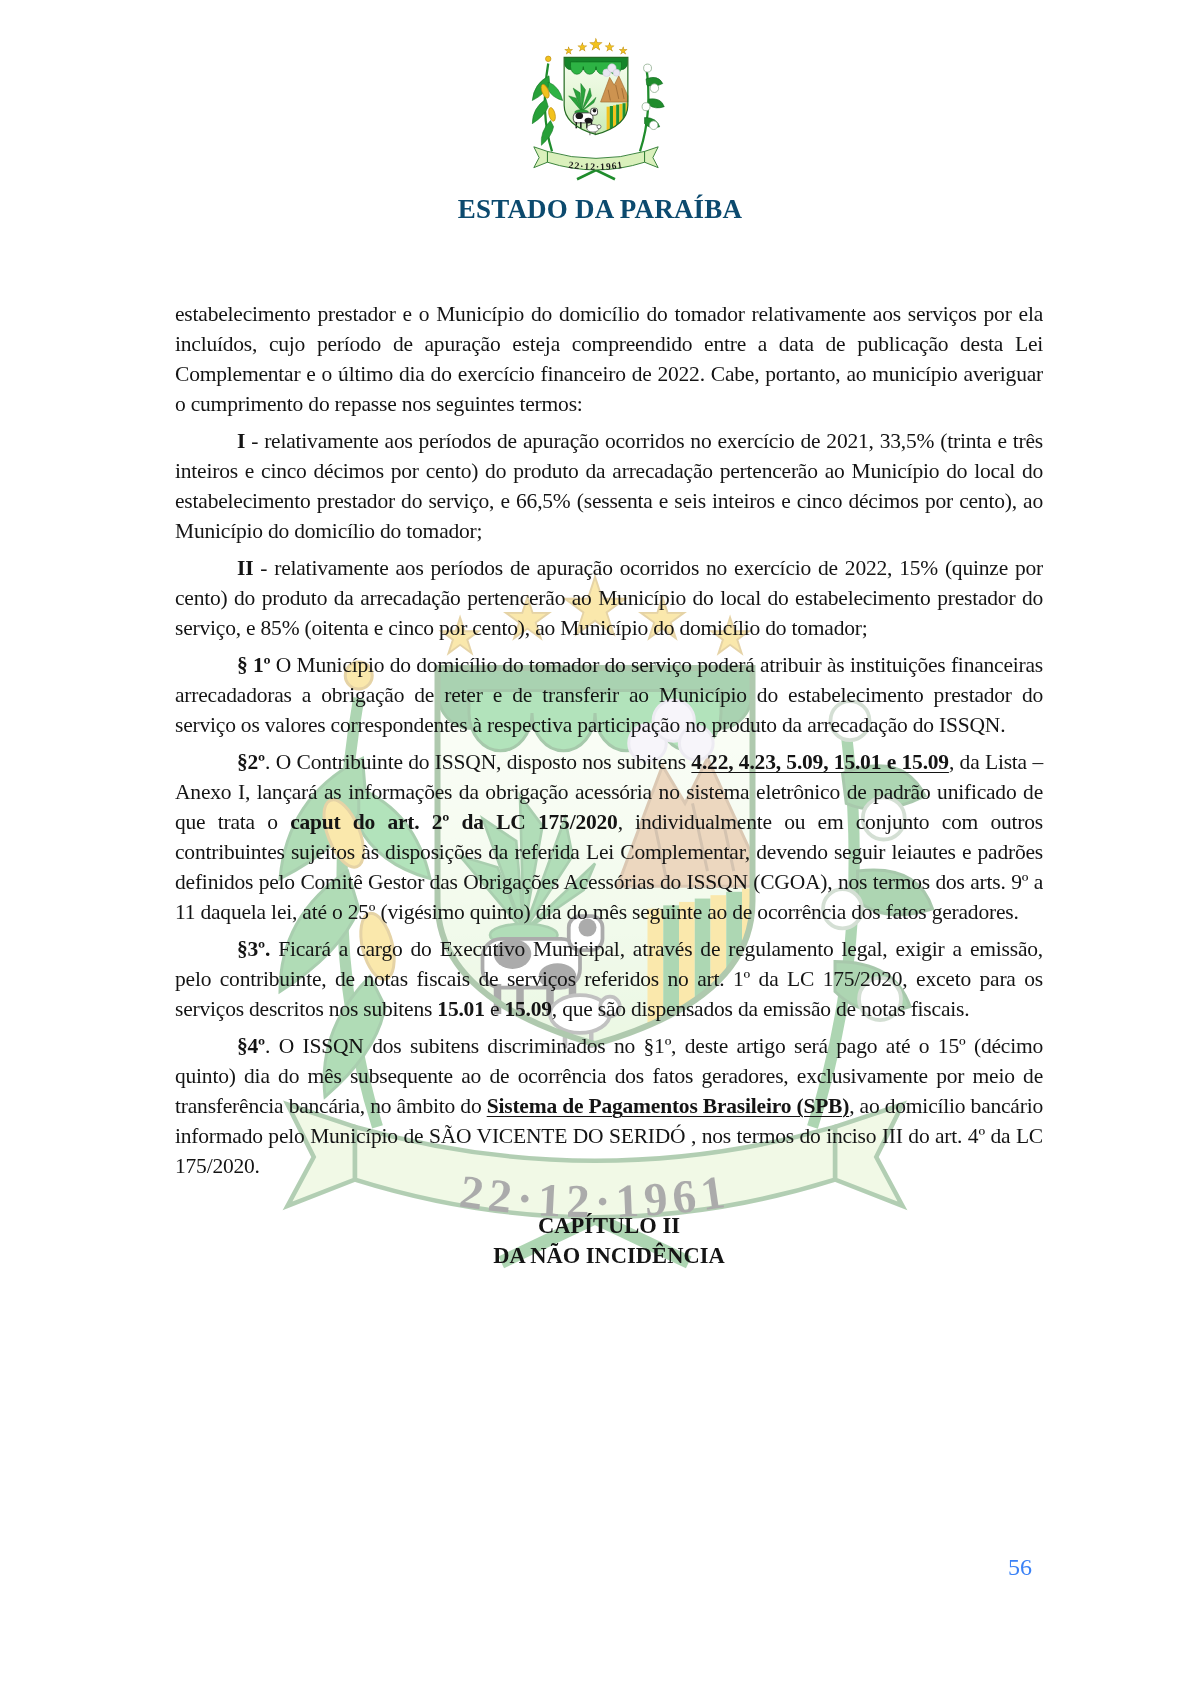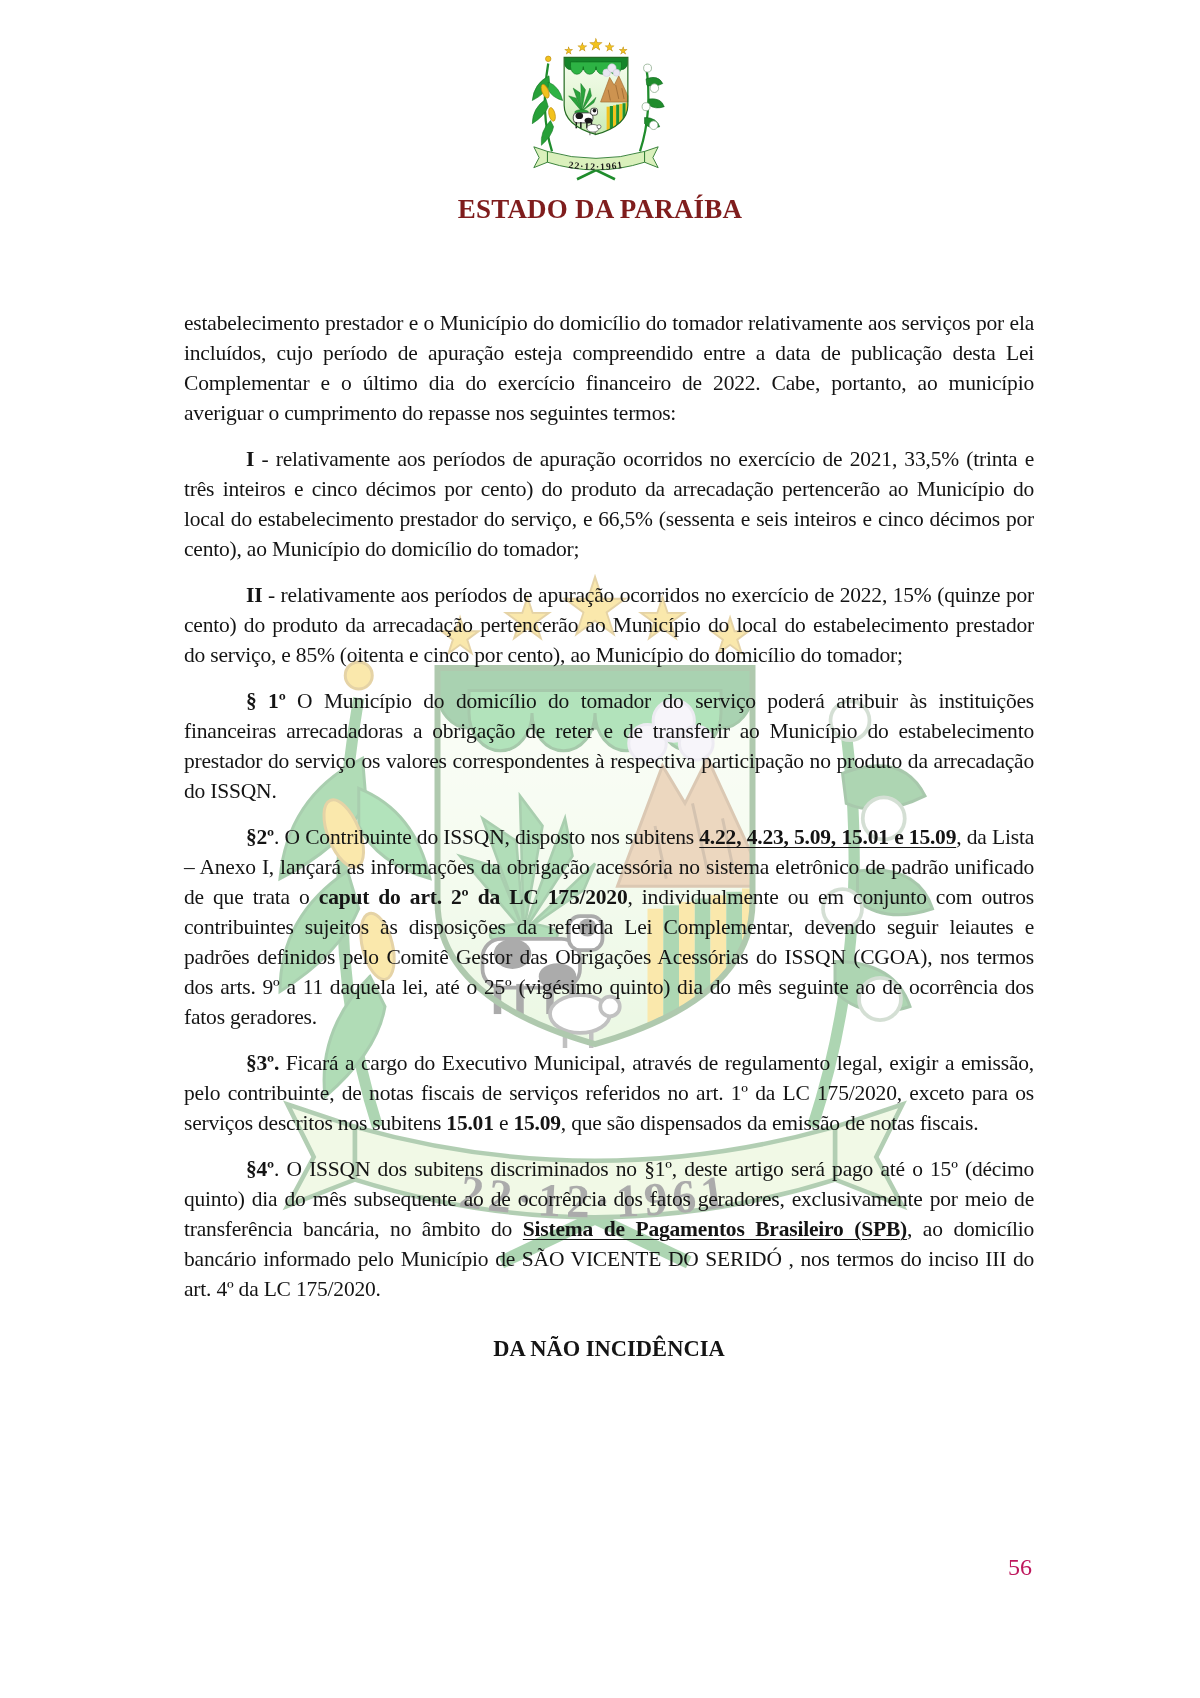--- a/index.html
+++ b/index.html
@@ -6,46 +6,46 @@
   body{
     width:1200px;height:1698px;position:relative;overflow:hidden;
     background:#ffffff;color:#141414;
     font-family:"Liberation Serif","DejaVu Serif",serif;
   }
   
   .crest-header{position:absolute;left:505px;top:28px;width:182px;height:162px;}
   .crest-header svg{width:100%;height:100%;}
   .header-text{
     position:absolute;left:0;top:194px;width:1200px;text-align:center;
-    font-weight:bold;font-size:27px;line-height:31px;letter-spacing:.2px;color:#7f1d1d;
+    font-weight:bold;font-size:27px;line-height:31px;letter-spacing:.2px;color:#0c4a6e;
   }
   
   .watermark{
     position:absolute;left:145px;top:525px;width:900px;height:790px;
     opacity:.36;filter:blur(.7px);pointer-events:none;
   }
   .watermark svg{width:100%;height:100%;}
   
   .doc-body{
     position:absolute;left:168px;top:292px;width:882px;
     font-size:21.5px;line-height:30px;letter-spacing:-0.2px;
     text-align:justify;hyphens:none;-webkit-hyphens:none;
   }
-  .para{margin:16px;}
+  .para{margin:7px;}
   .para.indent{text-indent:62px;}
   .b{font-weight:bold;}
   .u{text-decoration:underline;text-underline-offset:3px;text-decoration-thickness:1.3px;font-weight:bold;}
   .chapter{
     margin-top:30px;text-align:center;font-weight:bold;
     font-size:22.5px;line-height:30px;letter-spacing:0;text-indent:0;
   }
   
   .page-number{
     position:absolute;left:952px;top:1554px;width:80px;text-align:right;
-    font-size:24px;color:#be185d;
+    font-size:24px;color:#3b82f6;
   }
   .star-txt{font-family:"DejaVu Sans",sans-serif;}
   .banner-date{font-family:"Liberation Serif",serif;font-weight:bold;letter-spacing:1.5px;}
 </style>
 </head>
 <body>
 
 <svg width="0" height="0" style="position:absolute" aria-hidden="true">
   <defs>
     <linearGradient id="fieldGrad" x1="0" y1="0" x2="0" y2="1">
@@ -170,17 +170,18 @@
   <div id="paragraphs">
       <p class="para"><span>estabelecimento prestador e o Município do domicílio do tomador relativamente aos serviços por ela incluídos, cujo período de apuração esteja compreendido entre a data de publicação desta Lei Complementar e o último dia do exercício financeiro de 2022. Cabe, portanto, ao município averiguar o cumprimento do repasse nos seguintes termos:</span></p>
       <p class="para indent"><span class="b">I</span><span> - relativamente aos períodos de apuração ocorridos no exercício de 2021, 33,5% (trinta e três inteiros e cinco décimos por cento) do produto da arrecadação pertencerão ao Município do local do estabelecimento prestador do serviço, e 66,5% (sessenta e seis inteiros e cinco décimos por cento), ao Município do domicílio do tomador;</span></p>
       <p class="para indent"><span class="b">II</span><span> - relativamente aos períodos de apuração ocorridos no exercício de 2022, 15% (quinze por cento) do produto da arrecadação pertencerão ao Município do local do estabelecimento prestador do serviço, e 85% (oitenta e cinco por cento), ao Município do domicílio do tomador;</span></p>
       <p class="para indent"><span class="b">§ 1º</span><span> O Município do domicílio do tomador do serviço poderá atribuir às instituições financeiras arrecadadoras a obrigação de reter e de transferir ao Município do estabelecimento prestador do serviço os valores correspondentes à respectiva participação no produto da arrecadação do ISSQN.</span></p>
       <p class="para indent"><span class="b">§2º</span><span>. O Contribuinte do ISSQN, disposto nos subitens </span><span class="u">4.22, 4.23, 5.09, 15.01 e 15.09</span><span>, da Lista – Anexo I, lançará as informações da obrigação acessória no sistema eletrônico de padrão unificado de que trata o </span><span class="b">caput do art. 2º da LC 175/2020</span><span>, individualmente ou em conjunto com outros contribuintes sujeitos às disposições da referida Lei Complementar, devendo seguir leiautes e padrões definidos pelo Comitê Gestor das Obrigações Acessórias do ISSQN (CGOA), nos termos dos arts. 9º a 11 daquela lei, até o 25º (vigésimo quinto) dia do mês seguinte ao de ocorrência dos fatos geradores.</span></p>
       <p class="para indent"><span class="b">§3º.</span><span> Ficará a cargo do Executivo Municipal, através de regulamento legal, exigir a emissão, pelo contribuinte, de notas fiscais de serviços referidos no art. 1º da LC 175/2020, exceto para os serviços descritos nos subitens </span><span class="b">15.01</span><span> e </span><span class="b">15.09</span><span>, que são dispensados da emissão de notas fiscais.</span></p>
       <p class="para indent"><span class="b">§4º</span><span>. O ISSQN dos subitens discriminados no §1º, deste artigo será pago até o 15º (décimo quinto) dia do mês subsequente ao de ocorrência dos fatos geradores, exclusivamente por meio de transferência bancária, no âmbito do </span><span class="u">Sistema de Pagamentos Brasileiro (SPB)</span><span>, ao domicílio bancário informado pelo Município de SÃO VICENTE DO SERIDÓ , nos termos do inciso III do art. 4º da LC 175/2020.</span></p>
     </div>
   <div class="chapter">
+    <div>CAPÍTULO II</div>
     <div>DA NÃO INCIDÊNCIA</div>
   </div>
 </div>
 
 <div class="page-number">56</div>
 
 </body></html>

